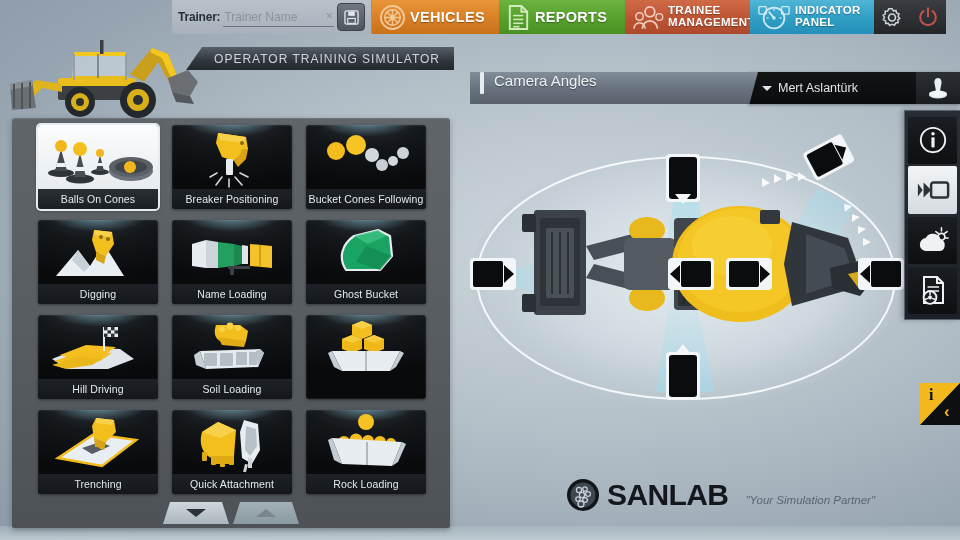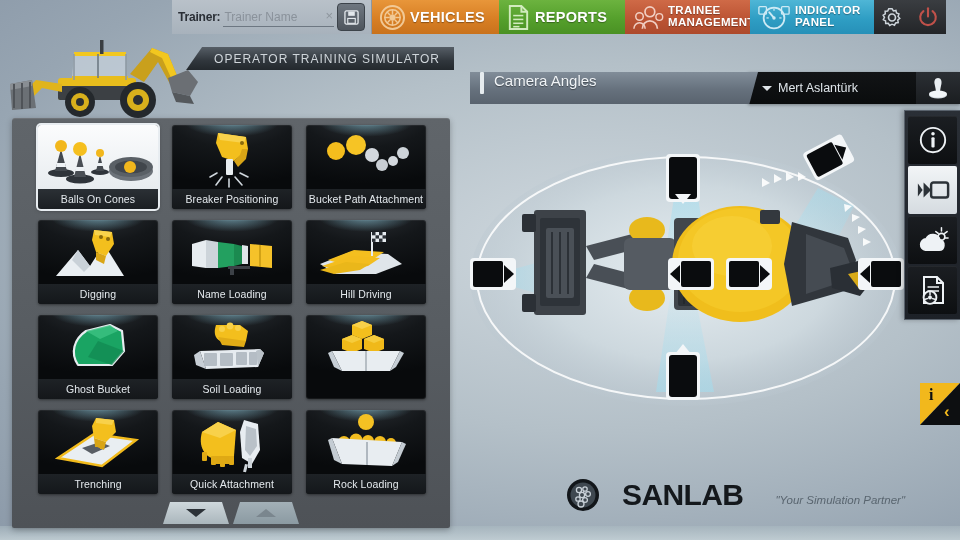--- a/index.html
+++ b/index.html
@@ -124,21 +124,21 @@
     padding:3px 0;box-shadow:-2px 0 5px rgba(0,0,0,.25);}
   .rail-btn{width:49px;height:48px;margin:2px 3px;border-radius:2px;
     background:linear-gradient(180deg,#1b1e22 0%,#0d0f11 100%);
     display:flex;align-items:center;justify-content:center;cursor:pointer;
     box-shadow:inset 0 1px 0 rgba(255,255,255,.05);}
   .rail-btn.active{background:linear-gradient(180deg,#f2f5f7 0%,#d5dbe0 100%);}
 
   .info-tab{position:absolute;right:0;top:383px;width:40px;height:42px;z-index:31;cursor:pointer;}
 
   
-  .sanlab{position:absolute;left:566px;top:478px;z-index:15;display:flex;align-items:center;gap:22px;}
+  .sanlab{position:absolute;left:566px;top:478px;z-index:15;display:flex;align-items:center;gap:7px;}
   .sanlab .word{font-size:30px;font-weight:bold;color:#14181c;letter-spacing:-.6px;
     font-family:"Liberation Sans",sans-serif;line-height:1;}
   .sanlab .slogan{font-size:11.5px;font-style:italic;color:#5a6670;margin-left:10px;margin-top:9px;}
 
   .bottom-strip{position:absolute;left:0;bottom:0;width:960px;height:14px;z-index:12;
     background:linear-gradient(180deg,rgba(170,186,193,.55) 0%, rgba(196,209,214,.85) 100%);}
   .left-panel-shadow{position:absolute;left:12px;top:520px;width:438px;height:10px;z-index:17;
     background:linear-gradient(180deg,rgba(0,0,0,.22),rgba(0,0,0,0));}
 </style>
 </head>
@@ -493,21 +493,21 @@
         <div class="glow"></div>
         <svg class="art" viewBox="0 0 120 62">
           <circle cx="30" cy="24" r="9" fill="#f4bd1d"></circle>
           <circle cx="50" cy="18" r="10" fill="#f6c425"></circle>
           <circle cx="66" cy="28" r="7" fill="#d3d8dd"></circle>
           <circle cx="76" cy="38" r="6" fill="#c9ced4"></circle>
           <circle cx="87" cy="34" r="5" fill="#d3d8dd"></circle>
           <circle cx="97" cy="26" r="6" fill="#cdd3d9"></circle>
         </svg>
         <div class="cap">
-          <span>Bucket Path Attachment</span>
+          <span>Bucket Cones Following</span>
         </div>
       </div>
 
       <div class="tile">
         <div class="glow"></div>
         <svg class="art" viewBox="0 0 120 62">
           <path d="M18 54 L40 28 L52 44 L66 22 L86 54 Z" fill="#e9eef2"></path>
           <path d="M40 28 L52 44 L46 50 L34 38 Z" fill="#c9d1d8"></path>
           <path d="M56 8 L74 10 L76 22 L68 34 L58 30 L54 18 Z" fill="#f3bf1d"></path>
           <path d="M56 8 L74 10 L72 15 L57 13 Z" fill="#f8d24c"></path>
@@ -528,20 +528,32 @@
           <path d="M46 20 L62 22 L62 44 L46 46 Z" fill="#23a060"></path>
           <path d="M62 22 L70 24 L70 42 L62 44 Z" fill="#1b8a50"></path>
           <path d="M70 23 L76 24 L76 42 L70 42 Z" fill="#dfe5ea"></path>
           <path d="M78 22 L100 24 L100 46 L78 44 Z" fill="#f5c22a"></path>
           <path d="M88 23 L88 45" stroke="#c99a12" stroke-width="1.6"></path>
           <rect x="56" y="44" width="22" height="3" fill="#3c4147"></rect>
           <rect x="58" y="47" width="4" height="6" fill="#3c4147"></rect>
         </svg>
         <div class="cap">
           <span>Name Loading</span>
+        </div>
+      </div>
+
+      <div class="tile">
+        <div class="glow"></div>
+        <svg class="art" viewBox="0 0 120 62">
+          <path d="M40 48 C32 36 36 22 48 14 L72 8 L84 14 L86 34 L74 48 Z" fill="#1aa463" stroke="#e7ecf0" stroke-width="2.2" stroke-linejoin="round"></path>
+          <path d="M48 14 L72 8 L80 14 L62 22 Z" fill="#3cc282" opacity=".8"></path>
+          <path d="M60 24 L86 34 L74 48 L50 40 Z" fill="#128a51" opacity=".75"></path>
+        </svg>
+        <div class="cap">
+          <span>Ghost Bucket</span>
         </div>
       </div>
 
       <div class="tile">
         <div class="glow"></div>
         <svg class="art" viewBox="0 0 120 62">
           <path d="M14 42 L44 30 L82 32 L96 42 L70 52 L30 52 Z" fill="#dfe5ea"></path>
           <path d="M22 38 L48 28 L78 30 L66 38 L36 42 Z" fill="#f4bf1f"></path>
           <path d="M16 44 L46 34 L74 36 L62 44 L32 48 Z" fill="#f3bd1e"></path>
           <path d="M14 48 L40 40 L64 42 L54 48 L28 52 Z" fill="#eab71a"></path>
@@ -551,32 +563,20 @@
             <rect x="66" y="10" width="3.5" height="3.3"></rect>
               <rect x="73" y="10" width="3.5" height="3.3"></rect>
             <rect x="69.5" y="13.3" width="3.5" height="3.3"></rect>
               <rect x="76.5" y="13.3" width="3.5" height="3.3"></rect>
             <rect x="66" y="16.6" width="3.5" height="3.3"></rect>
               <rect x="73" y="16.6" width="3.5" height="3.3"></rect>
           </g>
         </svg>
         <div class="cap">
           <span>Hill Driving</span>
-        </div>
-      </div>
-
-      <div class="tile">
-        <div class="glow"></div>
-        <svg class="art" viewBox="0 0 120 62">
-          <path d="M40 48 C32 36 36 22 48 14 L72 8 L84 14 L86 34 L74 48 Z" fill="#1aa463" stroke="#e7ecf0" stroke-width="2.2" stroke-linejoin="round"></path>
-          <path d="M48 14 L72 8 L80 14 L62 22 Z" fill="#3cc282" opacity=".8"></path>
-          <path d="M60 24 L86 34 L74 48 L50 40 Z" fill="#128a51" opacity=".75"></path>
-        </svg>
-        <div class="cap">
-          <span>Ghost Bucket</span>
         </div>
       </div>
 
       <div class="tile">
         <div class="glow"></div>
         <svg class="art" viewBox="0 0 120 62">
           <path d="M44 8 C40 20 46 26 58 26 L74 24 L76 14 L68 8 Z" fill="#f3bf1d"></path>
           <path d="M46 20 L74 24 L72 30 L50 28 Z" fill="#e0ab16"></path>
           <g fill="#f8d14a">
             <circle cx="50" cy="12" r="3"></circle>

